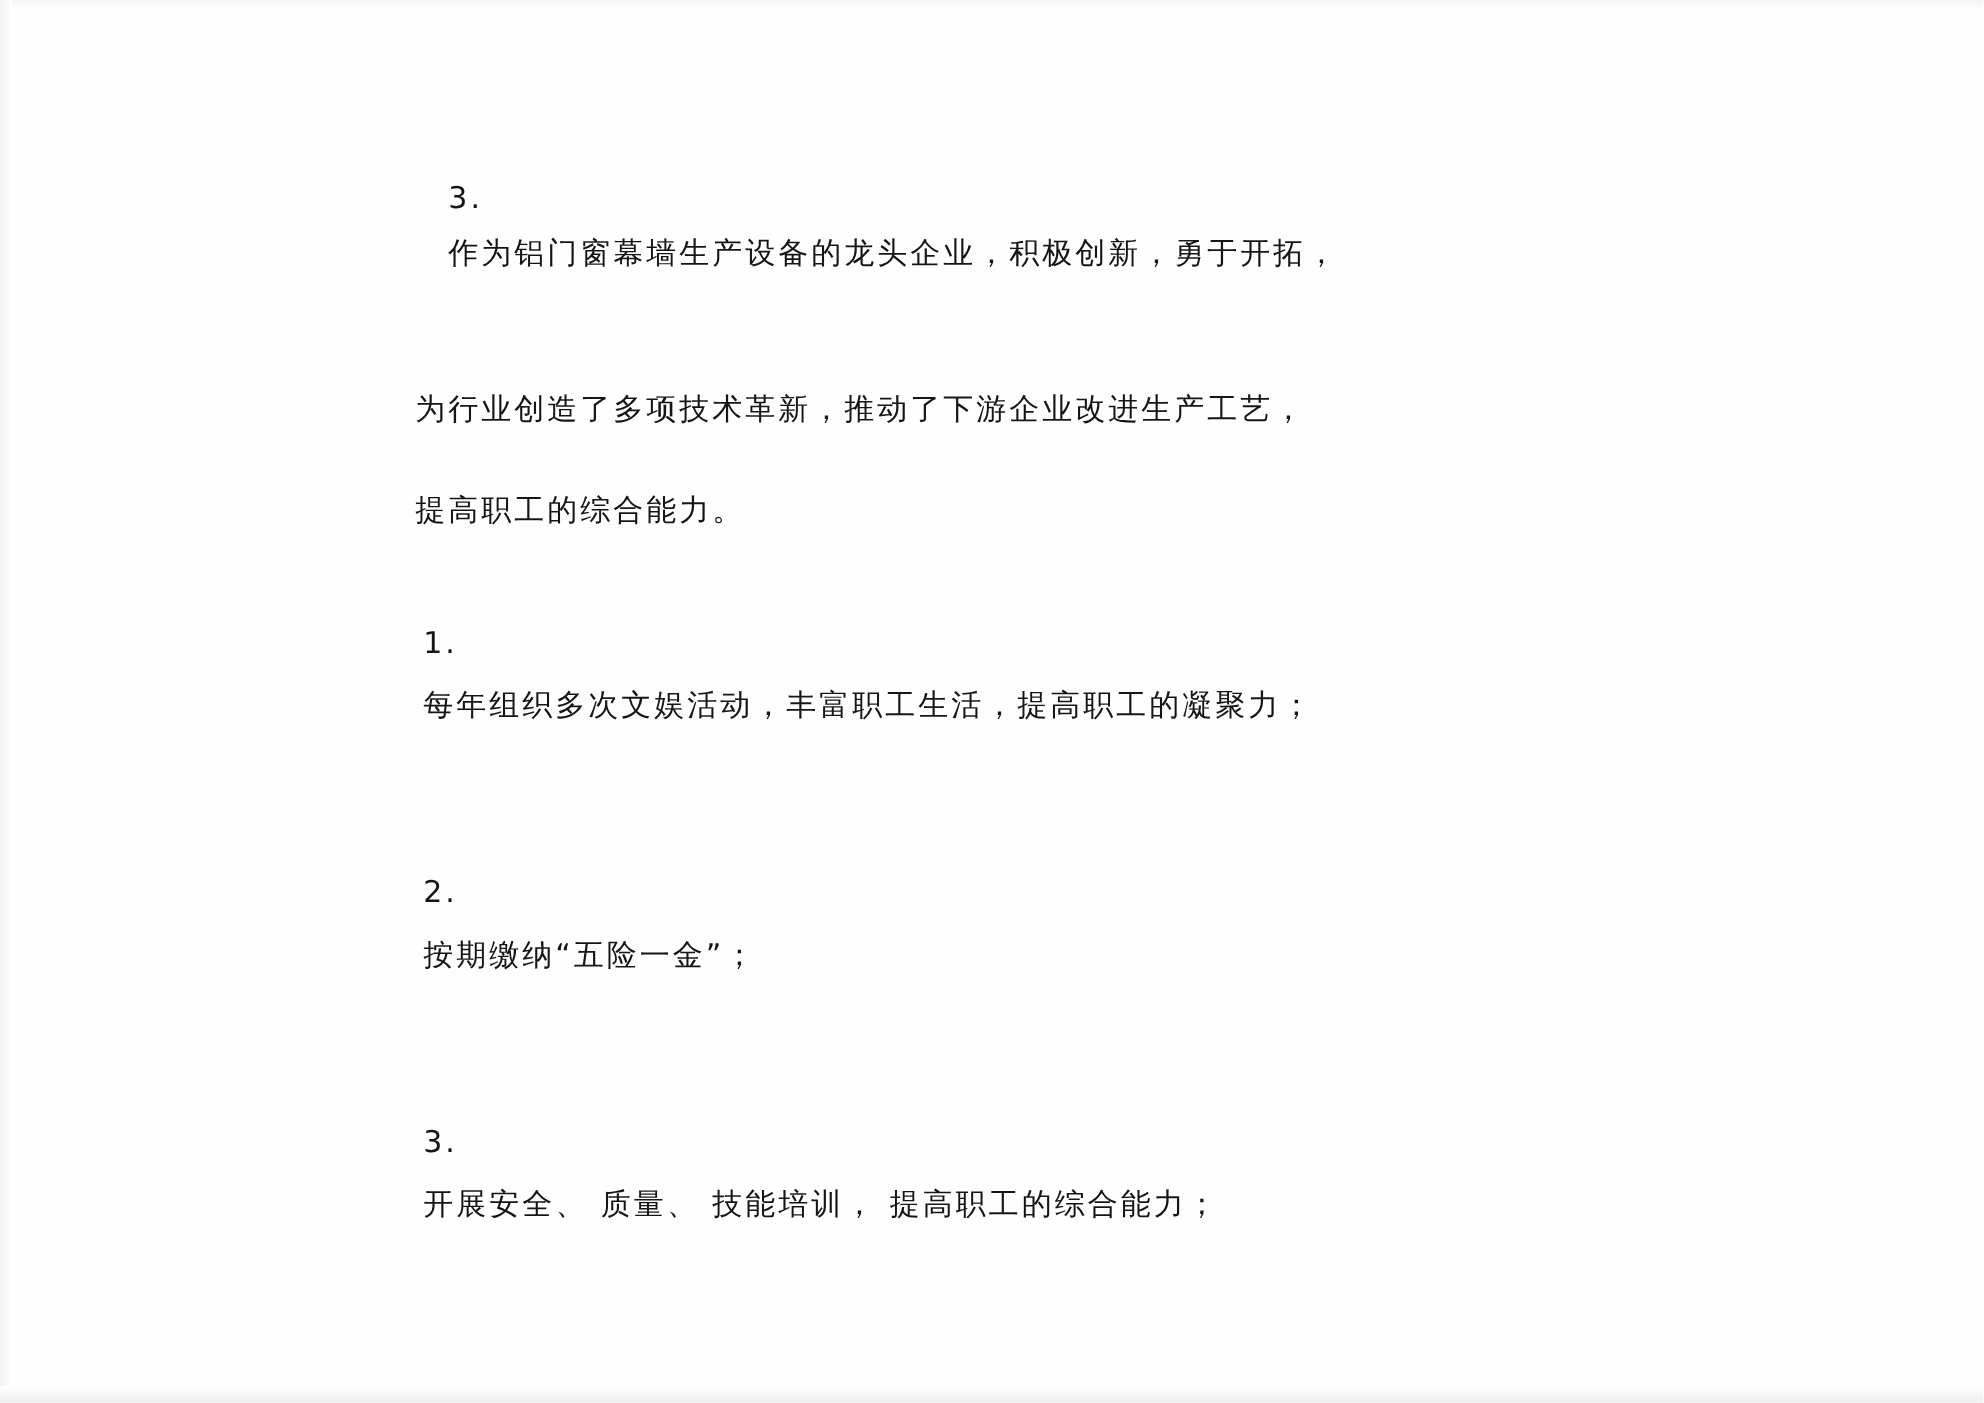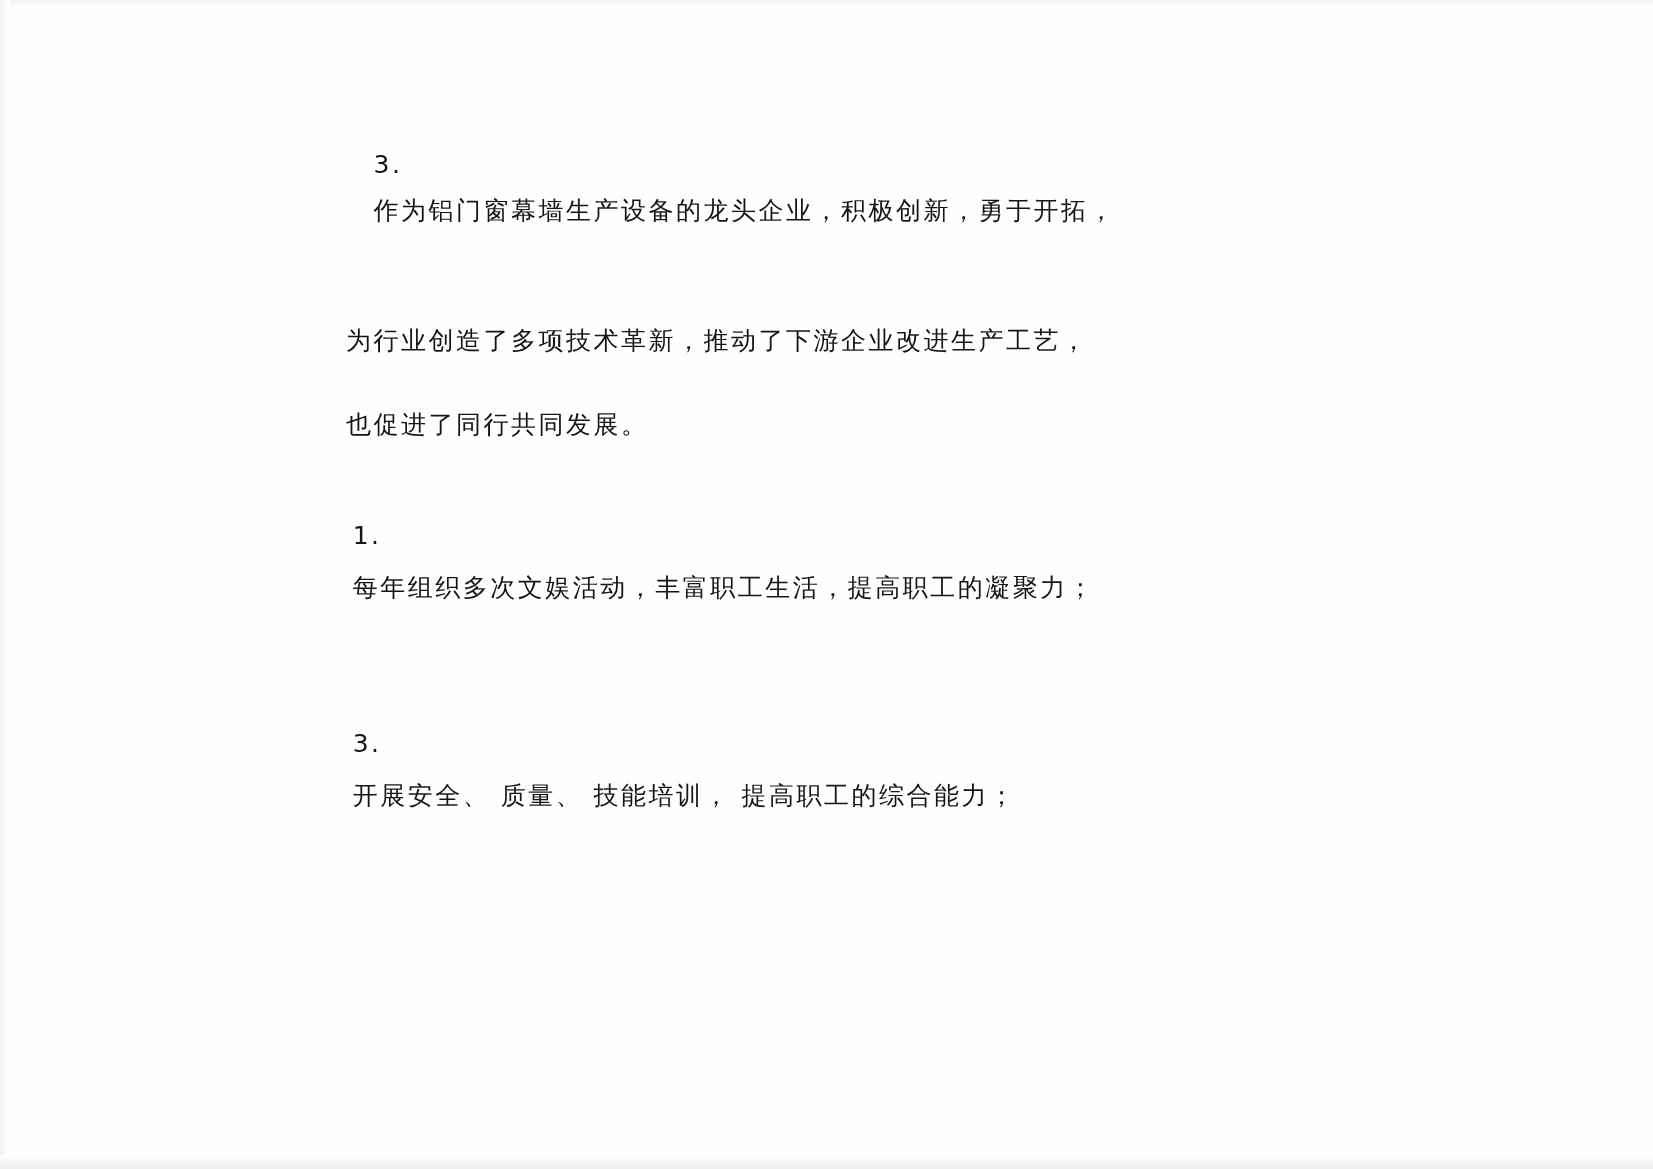--- a/index.html
+++ b/index.html
@@ -91,30 +91,34 @@
   <div class="scan-edge-bottom"></div>
 
   <div class="doc-body">
 
     <div>
       <p class="item item-first line">
         <span>3.</span>
         <span>作为铝门窗幕墙生产设备的龙头企业，积极创新，勇于开拓，</span>
       </p>
       <p class="item item-cont line">为行业创造了多项技术革新，推动了下游企业改进生产工艺，</p>
-      <p class="item item-cont line">也促进了同行共同发展。</p>
+      <p class="item item-cont line">提高职工的综合能力。</p>
     </div>
 
     <div class="block-gap-sm"></div>
 
 
 
     <p class="numbered line">
       <span>1.</span>
       <span>每年组织多次文娱活动，丰富职工生活，提高职工的凝聚力；</span>
+    </p>
+    <p class="numbered line">
+      <span>2.</span>
+      <span>按期缴纳“五险一金”；</span>
     </p>
     <p class="numbered line">
       <span>3.</span>
       <span>开展安全、 质量、 技能培训， 提高职工的综合能力；</span>
     </p>
     <p class="numbered line">
       
       
     </p>
 

